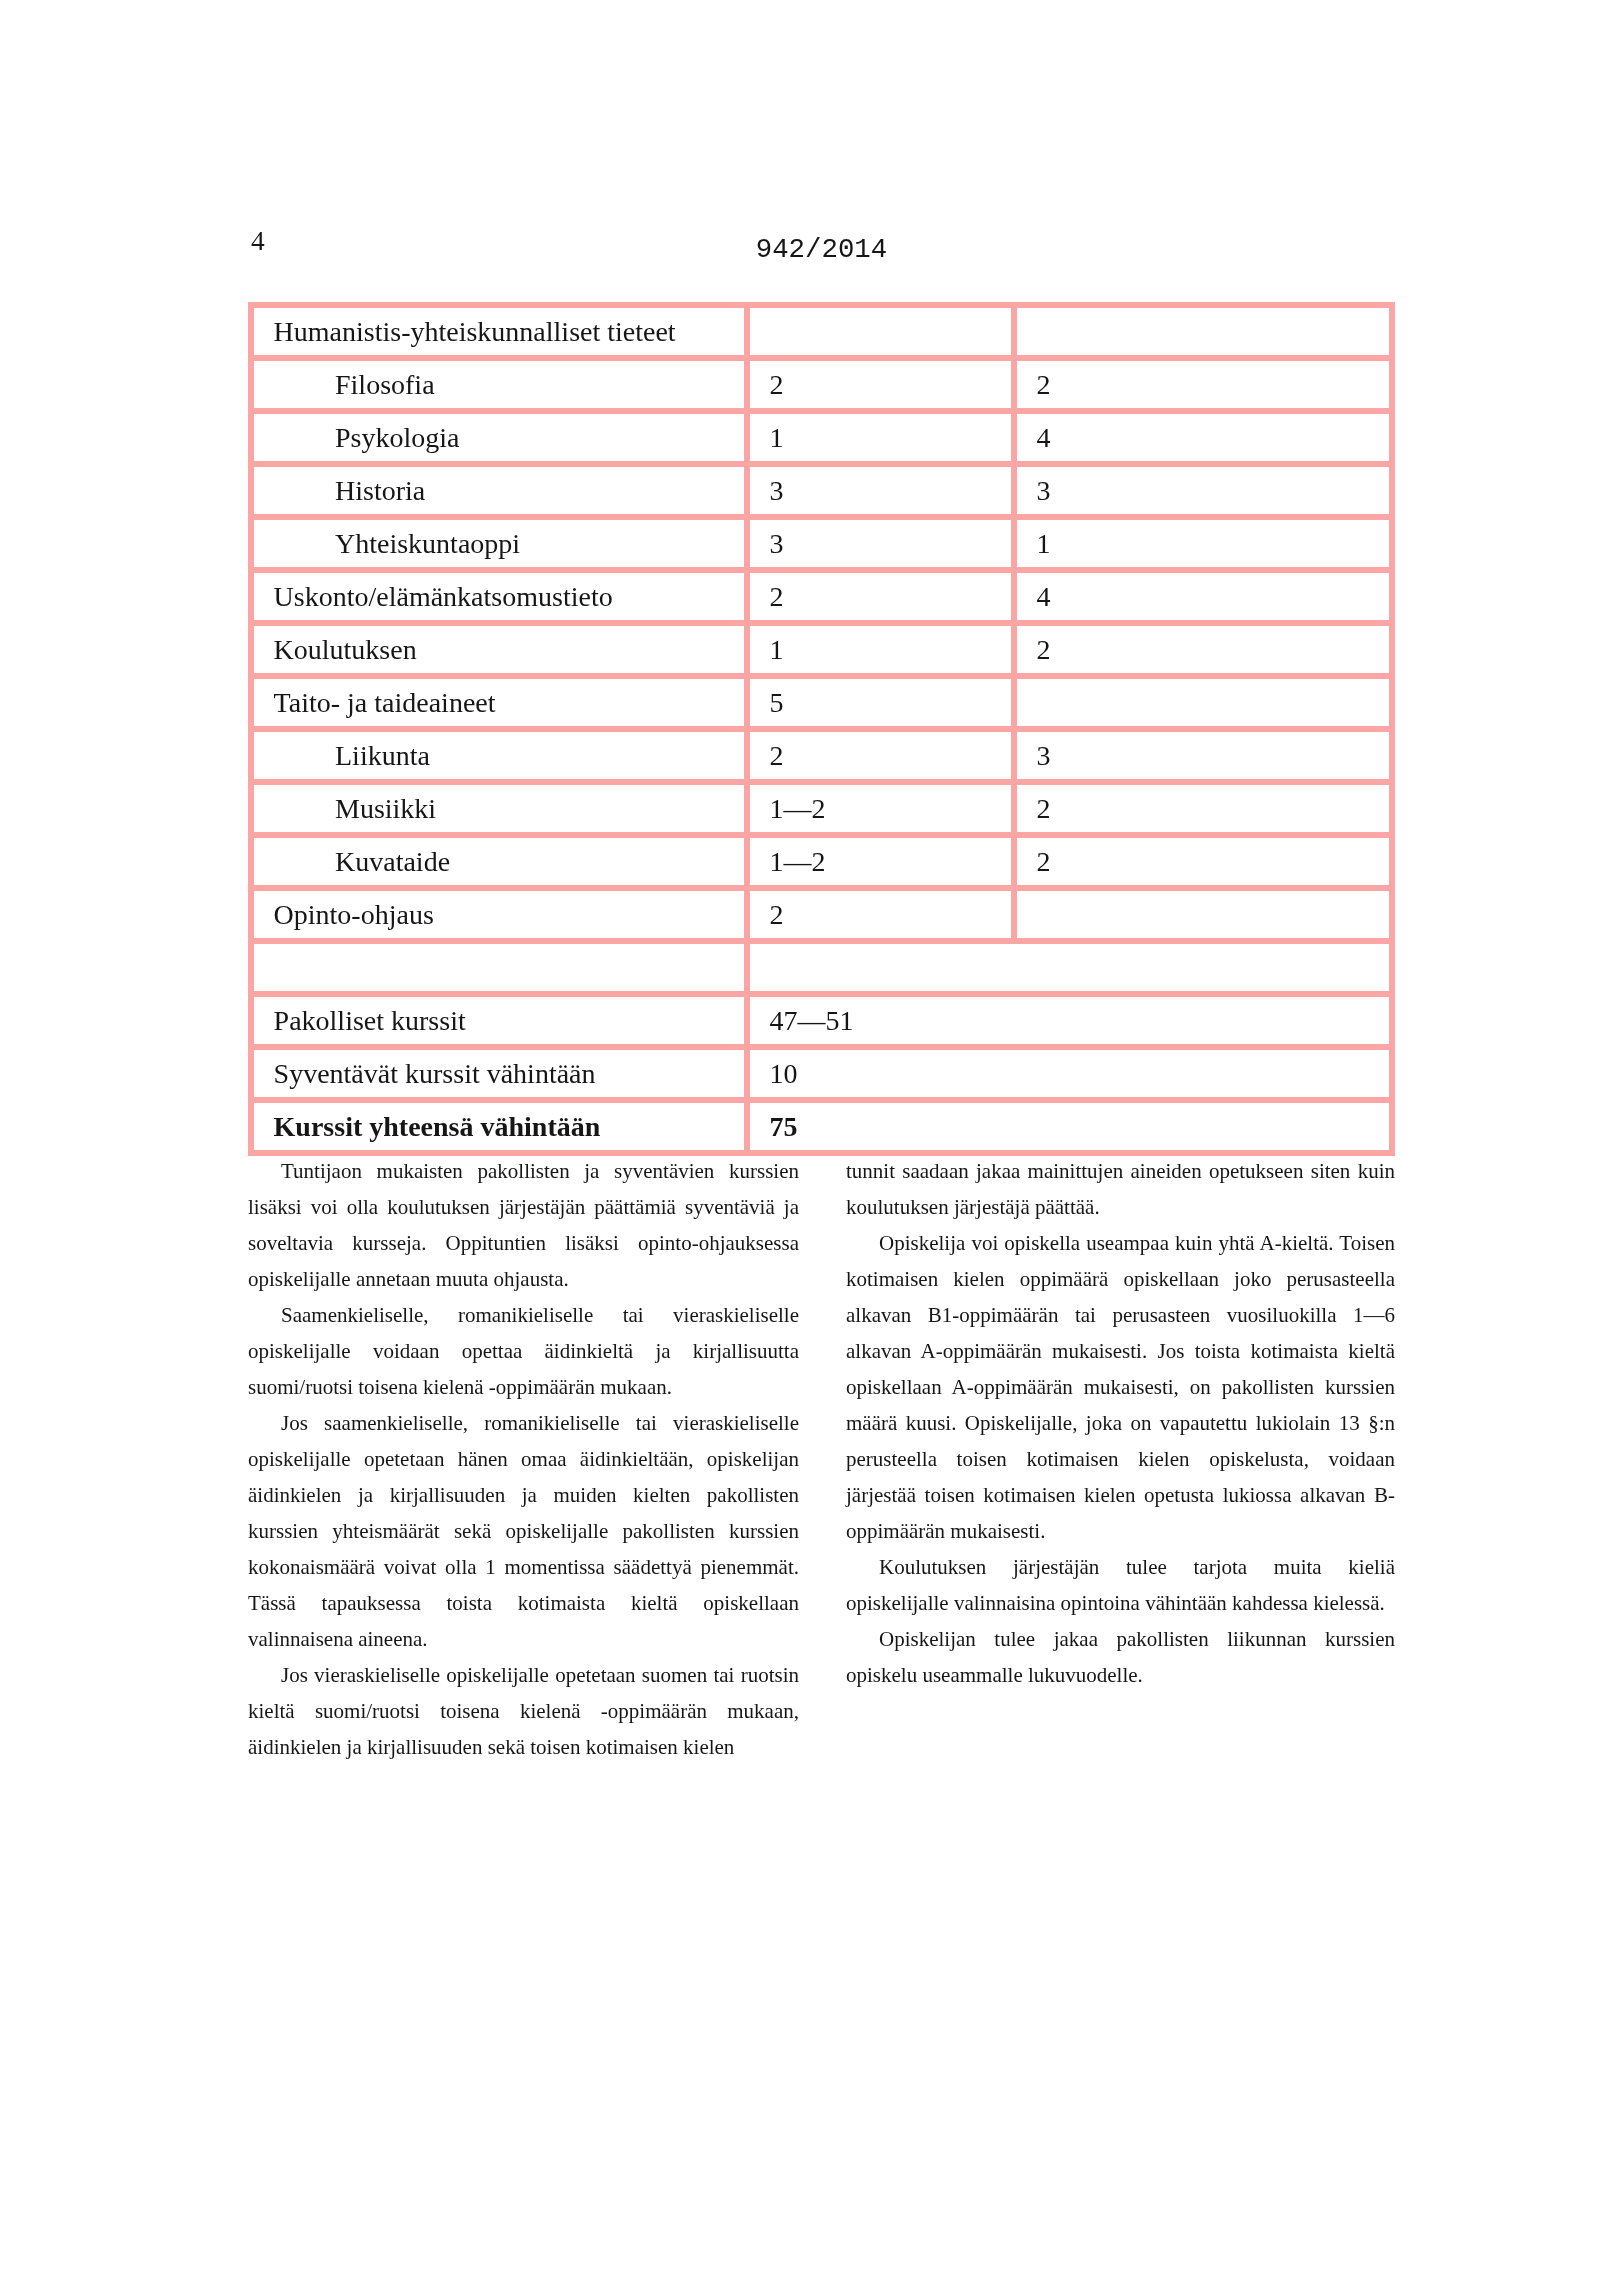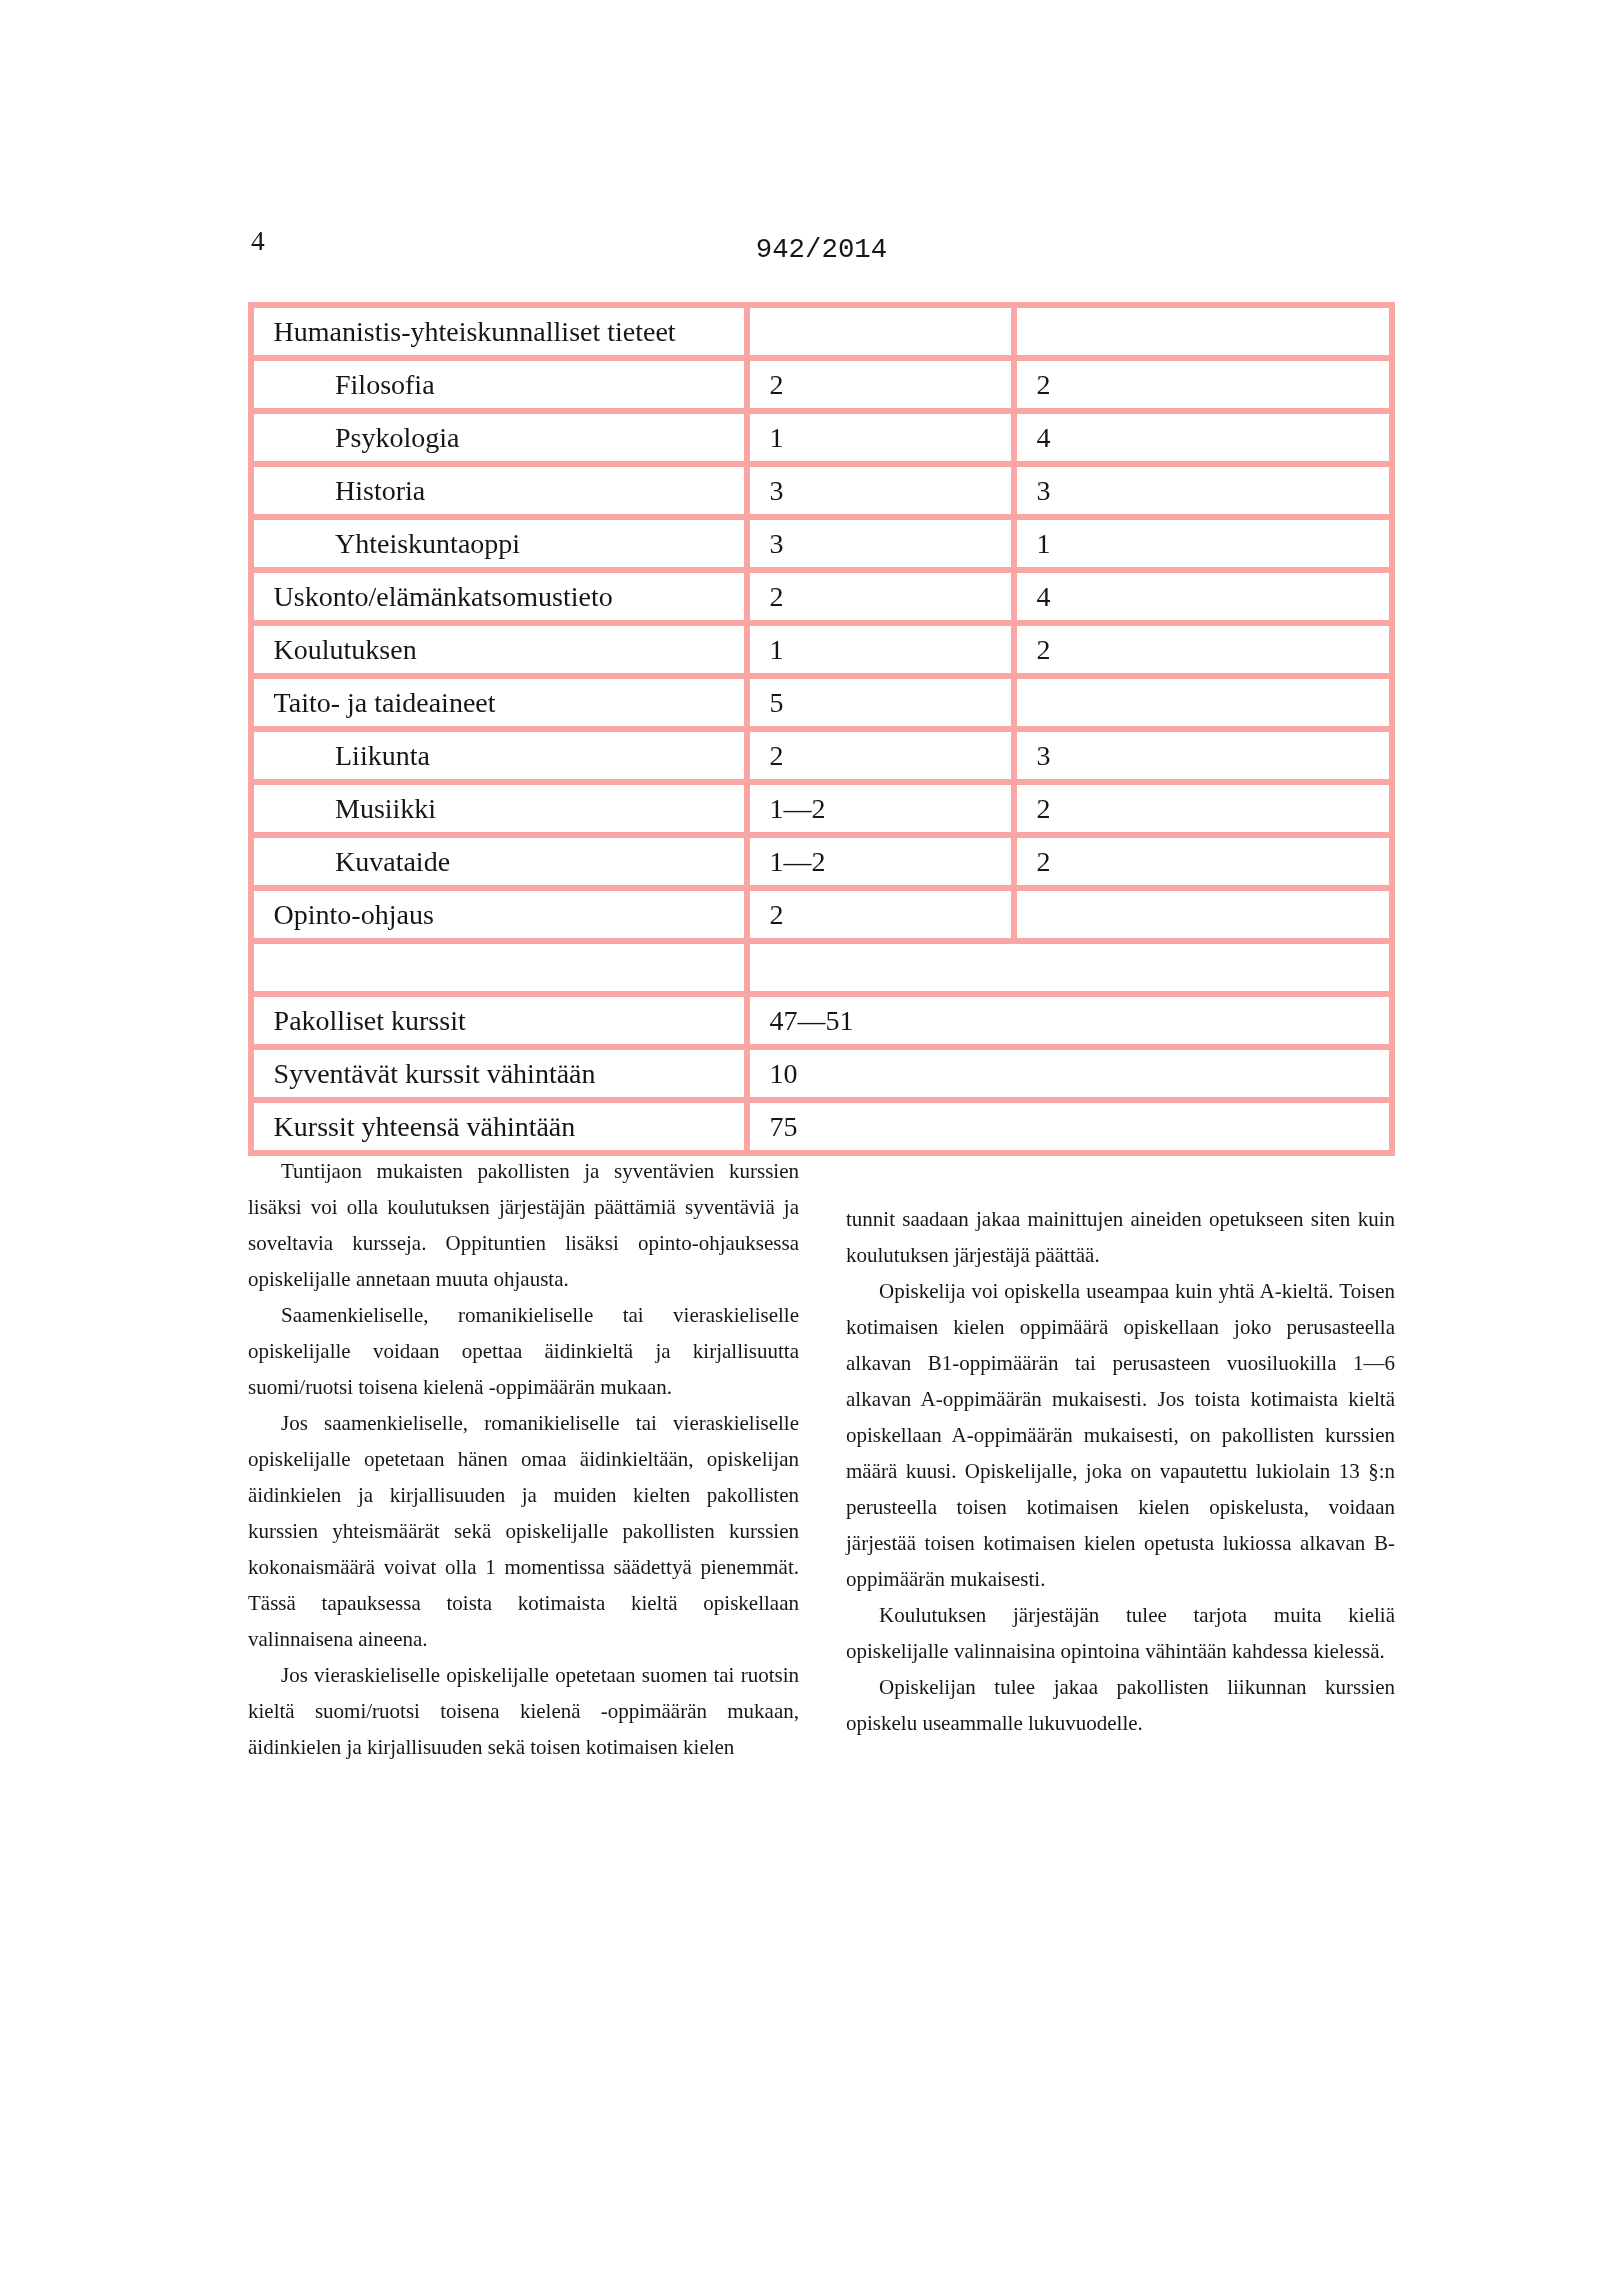--- a/index.html
+++ b/index.html
@@ -55,37 +55,37 @@
     font-size: 28px;
     vertical-align: middle;
     padding: 0 7.8px 0 19.6px;
     overflow: hidden;
     white-space: nowrap;
   }
   .subject-table td.indent {
     padding-left: 81px;
   }
   .subject-table tr.bold-row td {
-    font-weight: normal;
+    font-weight: bold;
   }
   
   .body-text {
     position: absolute;
     top: 1153px;
     left: 248px;
     width: 1147px;
     display: flex;
   }
   .text-column {
     font-size: 21px;
     line-height: 36px;
     text-align: justify;
   }
   .text-column.left  { width: 551px; margin-right: 47px; }
-  .text-column.right { width: 549px; margin-top: 48px; }
+  .text-column.right { width: 549px; }
   .text-column p {
     margin: 0;
     padding: 0;
     text-indent: 33px;
   }
   .text-column p.no-indent {
     text-indent: 0;
   }
 </style>
 </head>

